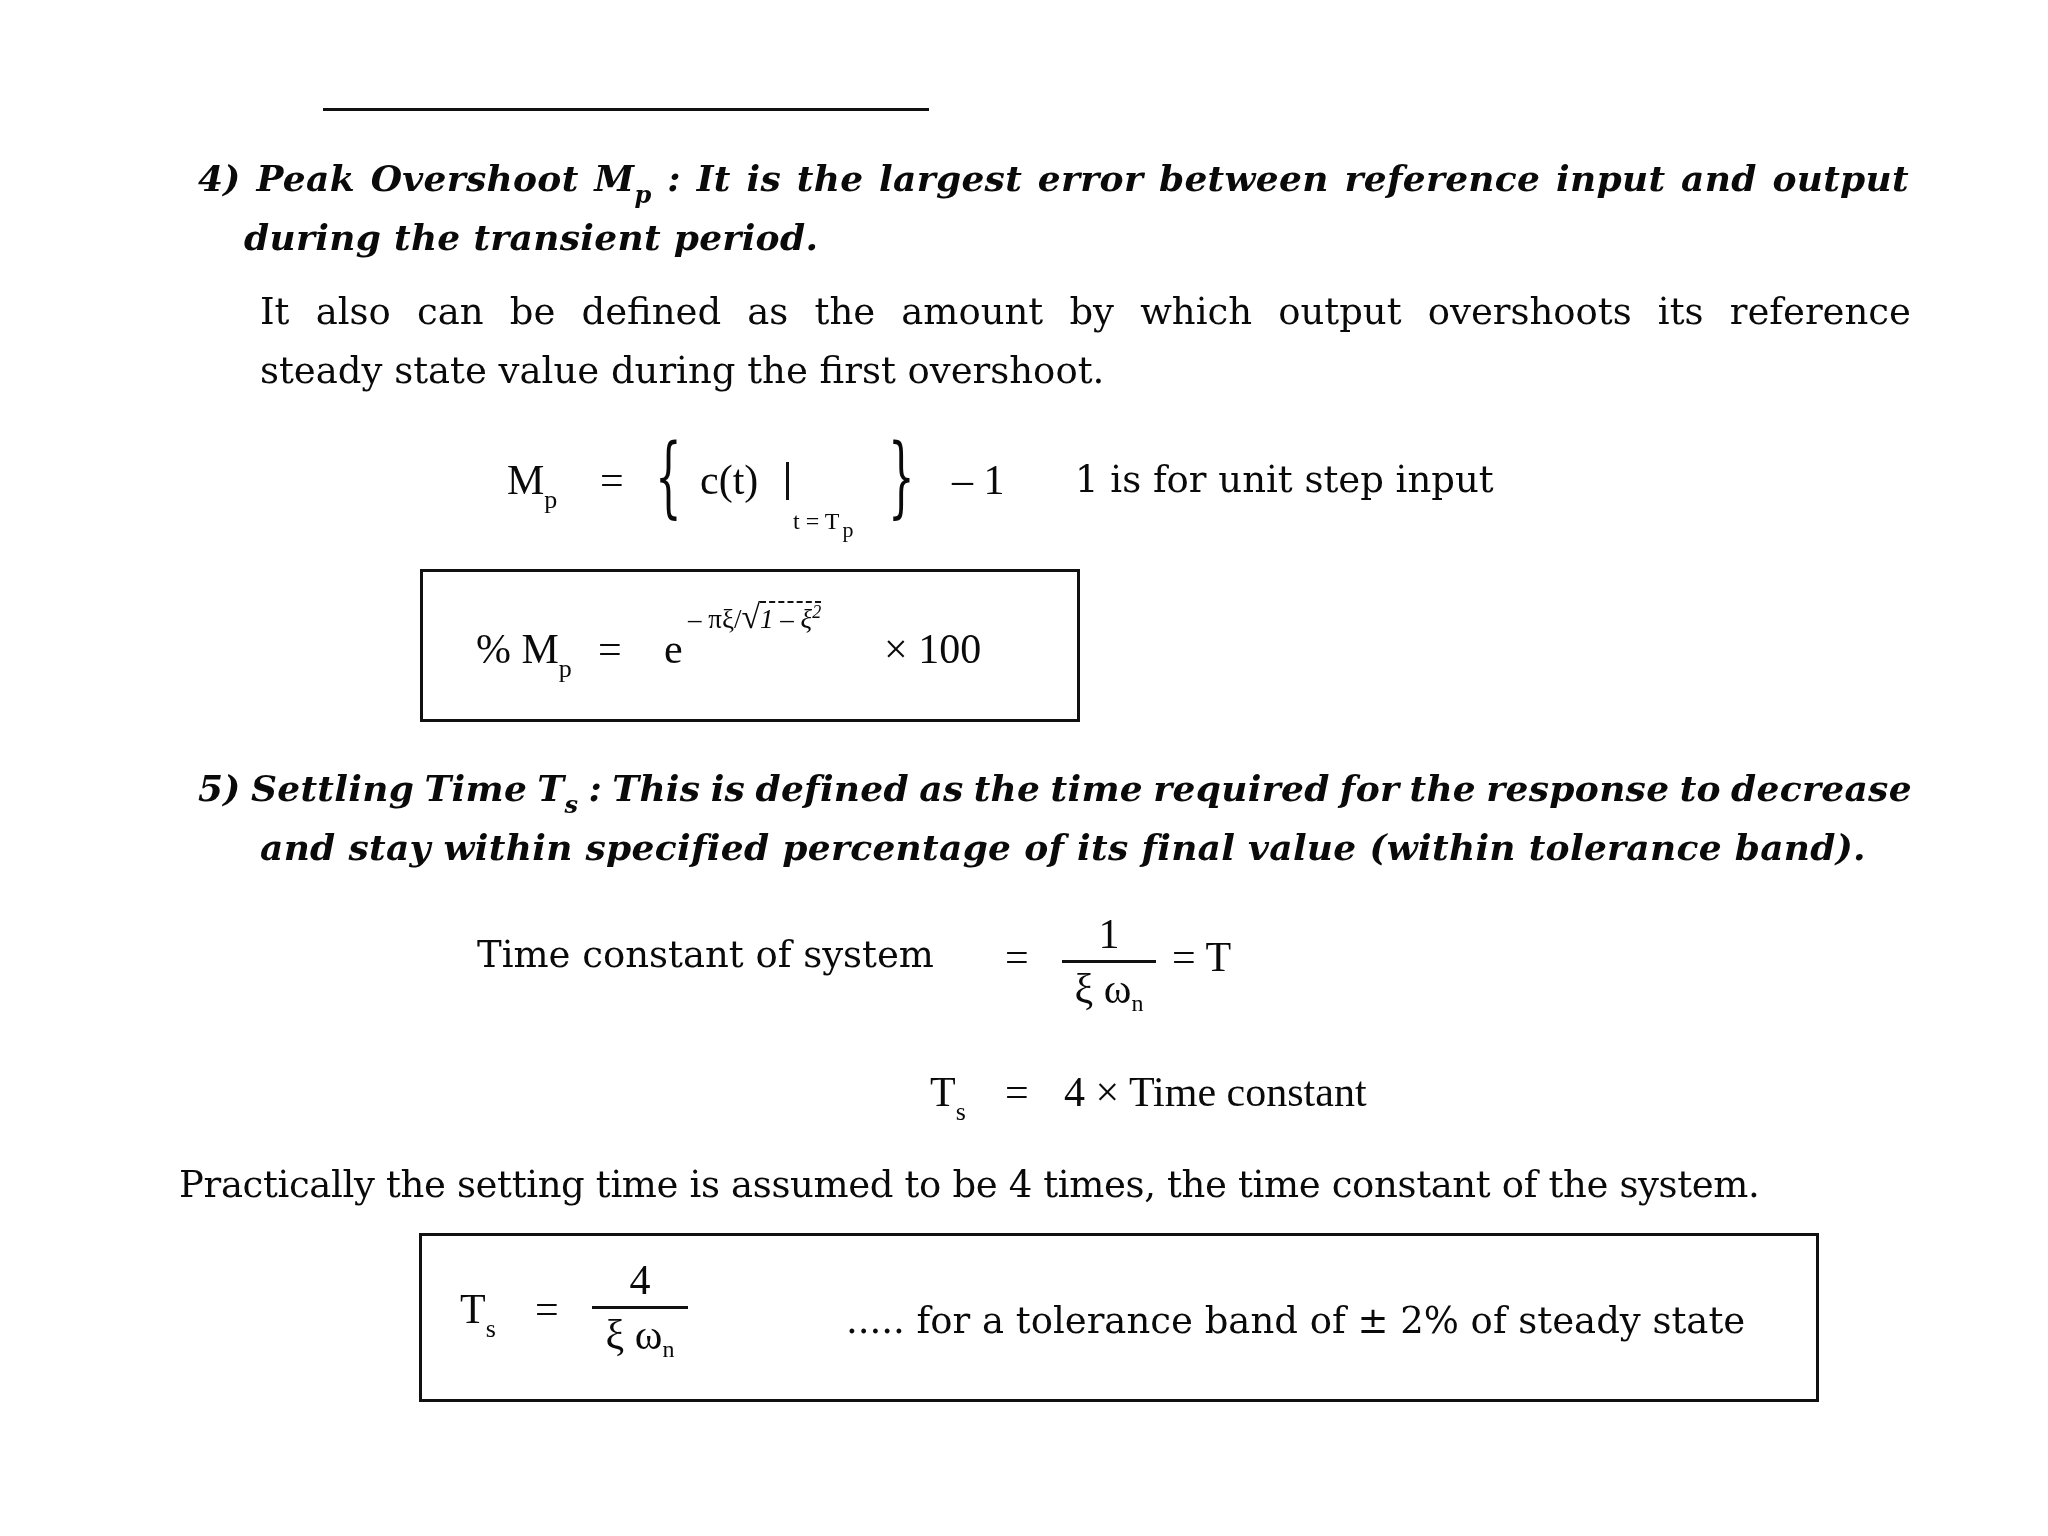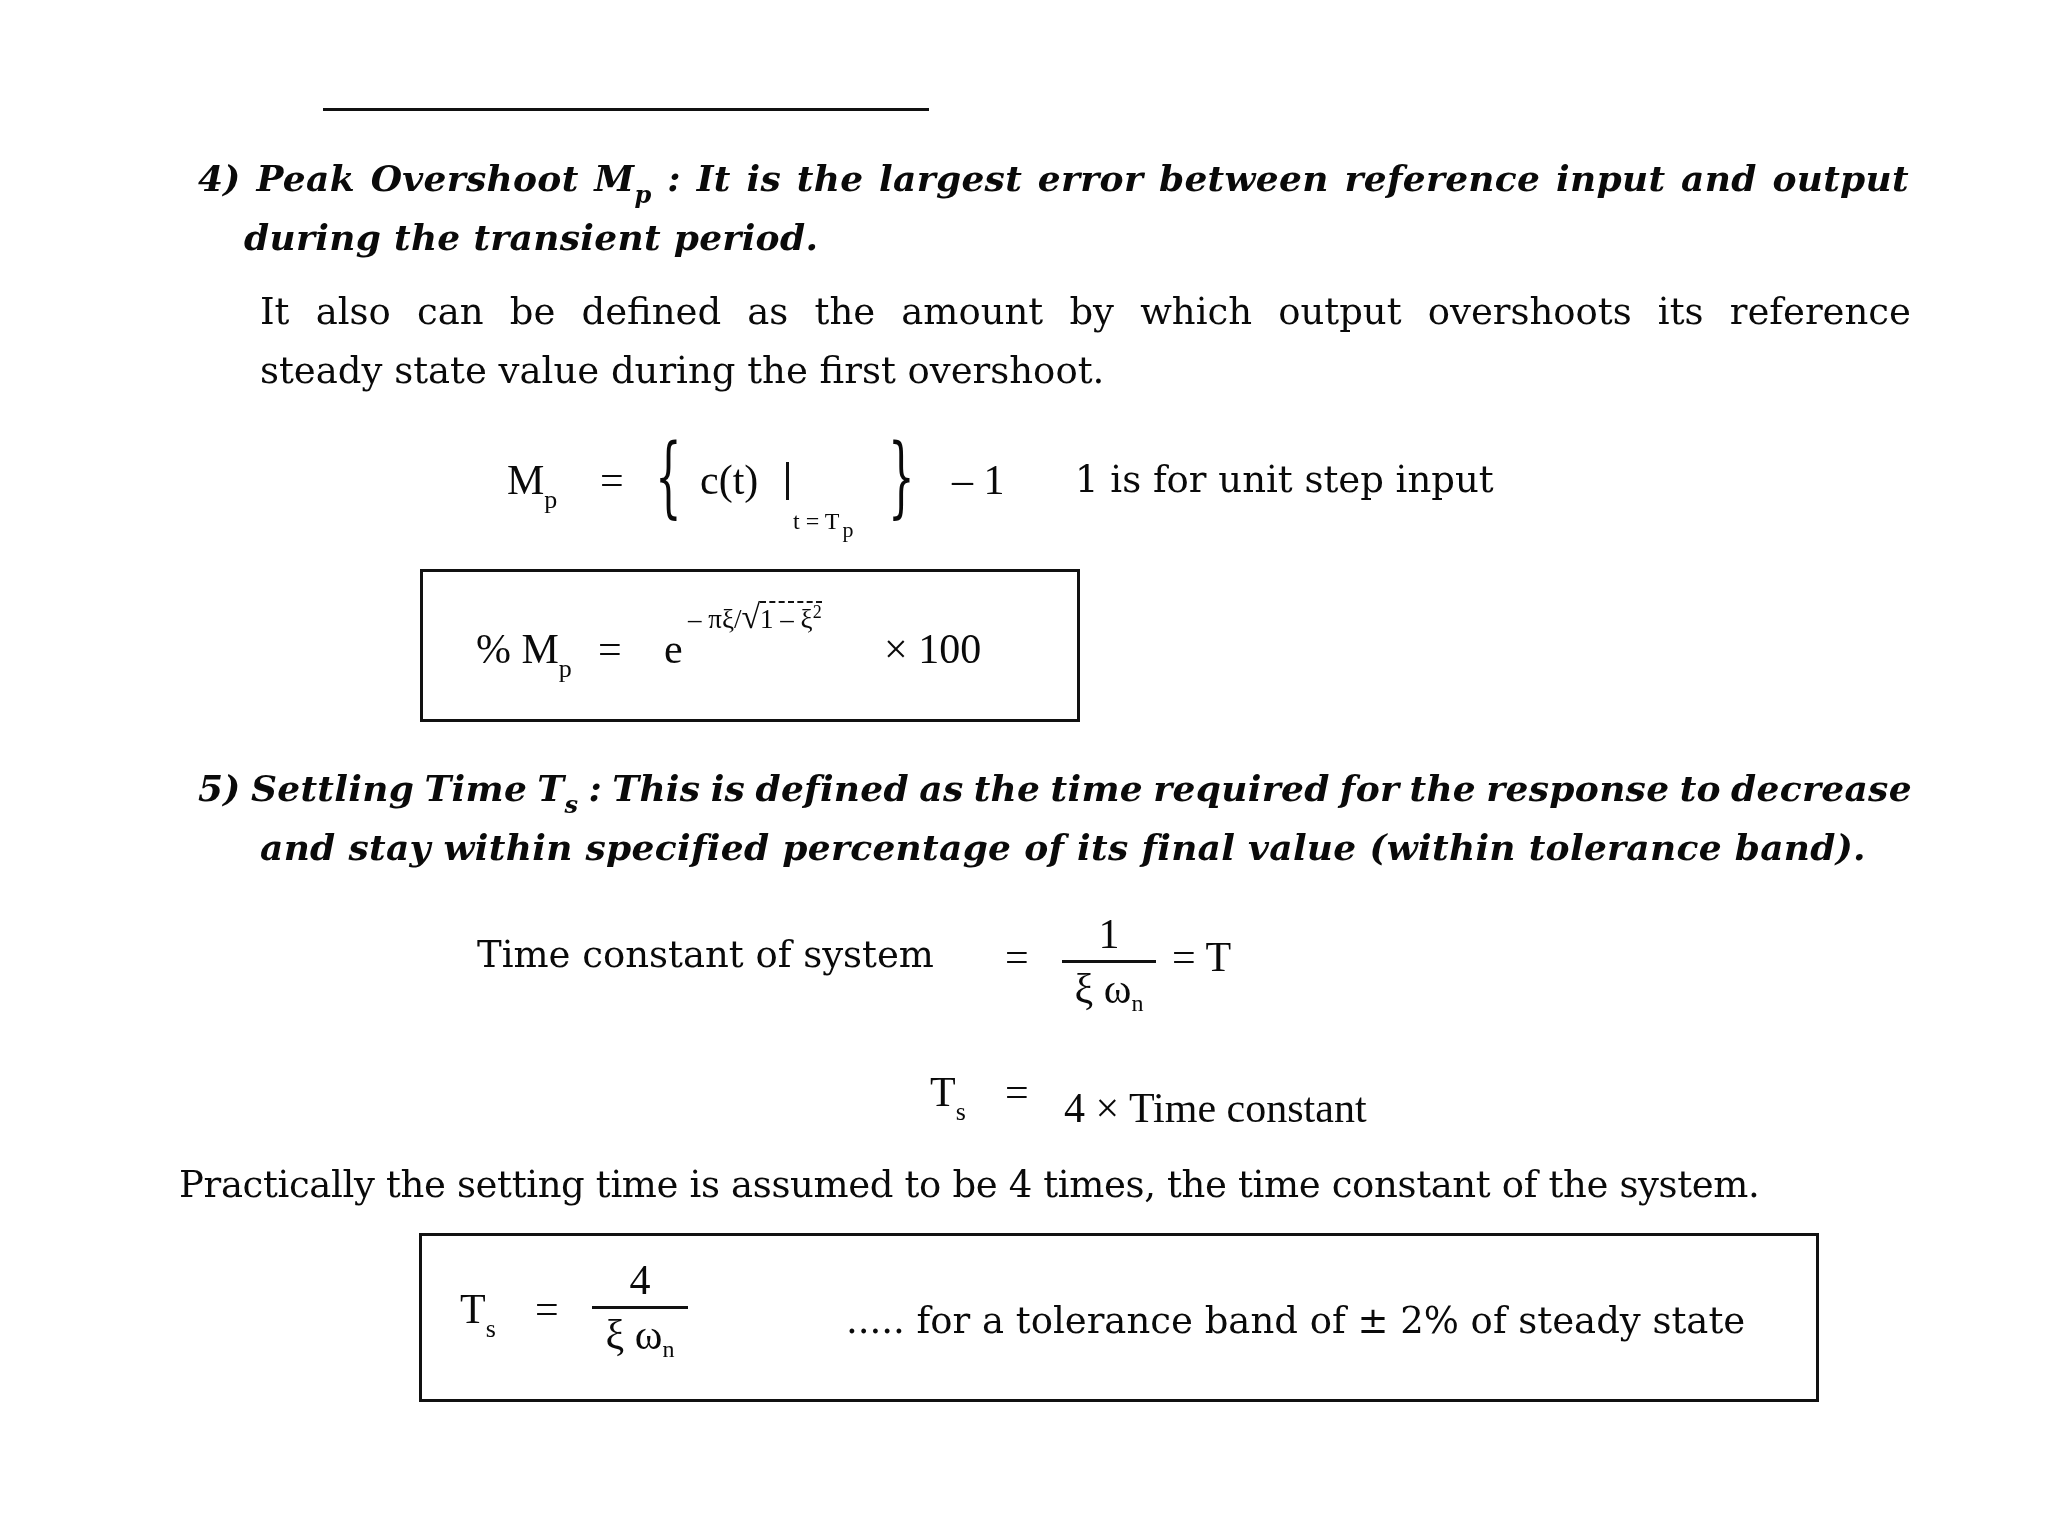--- a/index.html
+++ b/index.html
@@ -145,21 +145,21 @@
   </div>
 
   <div class="box" style="left:420px; top:569px; width:660px; height:153px;">
   </div>
   <div class="abs math" style="left:476px; top:625px;">
     <span>% M</span><span class="sub">p</span>
   </div>
   <div class="abs math" style="left:598px; top:625px;">=</div>
   <div class="abs math" style="left:664px; top:625px;">e</div>
   <div class="abs math" style="left:688px; top:598px; font-size:27px;">
-    <span>– πξ/</span><span style="font-size:34px;">√</span><span style="border-top:2px dashed #111; padding-top:1px;"><span>1 – ξ</span><span style="font-size:18px; position:relative; top:-10px;">2</span></span>
+    <span>– πξ/</span><span style="font-size:34px;">√</span><span style="border-top:2px dashed #111; padding-top:1px;font-style:italic;"><span>1 – ξ</span><span style="font-size:18px; position:relative; top:-10px;">2</span></span>
   </div>
   <div class="abs math" style="left:884px; top:625px;">× 100</div>
 </div>
 
 <div>
 
   <div class="justify-line head" style="left:198px; top:767px; width:1714px;">
     <span>5)</span>
     <span>Settling</span>
     <span>Time</span>
@@ -187,21 +187,21 @@
     <span class="num">1</span>
     <span class="bar"></span>
     <span class="den"><span>ξ</span> <span>ω</span><span class="sub" style="font-size:24px; top:8px;">n</span></span>
   </div>
   <div class="abs math" style="left:1172px; top:933px;">= T</div>
 
   <div class="abs math" style="left:930px; top:1068px;">
     <span>T</span><span class="sub">s</span>
   </div>
   <div class="abs math" style="left:1005px; top:1068px;">=</div>
-  <div class="abs math" style="left:1064px; top:1068px;margin-top:16px;">4 × Time constant</div>
+  <div class="abs math" style="left:1064px; top:1068px;">4 × Time constant</div>
 
   <div class="abs body-text" style="left:179px; top:1163px; letter-spacing:-0.35px;">Practically the setting time is assumed to be 4 times, the time constant of the system.</div>
 
   <div class="box" style="left:419px; top:1233px; width:1400px; height:169px;"></div>
   <div class="abs math" style="left:460px; top:1285px;">
     <span>T</span><span class="sub">s</span>
   </div>
   <div class="abs math" style="left:535px; top:1285px;">=</div>
   <div class="frac" style="left:592px; top:1258px; width:96px;">
     <span class="num">4</span>

